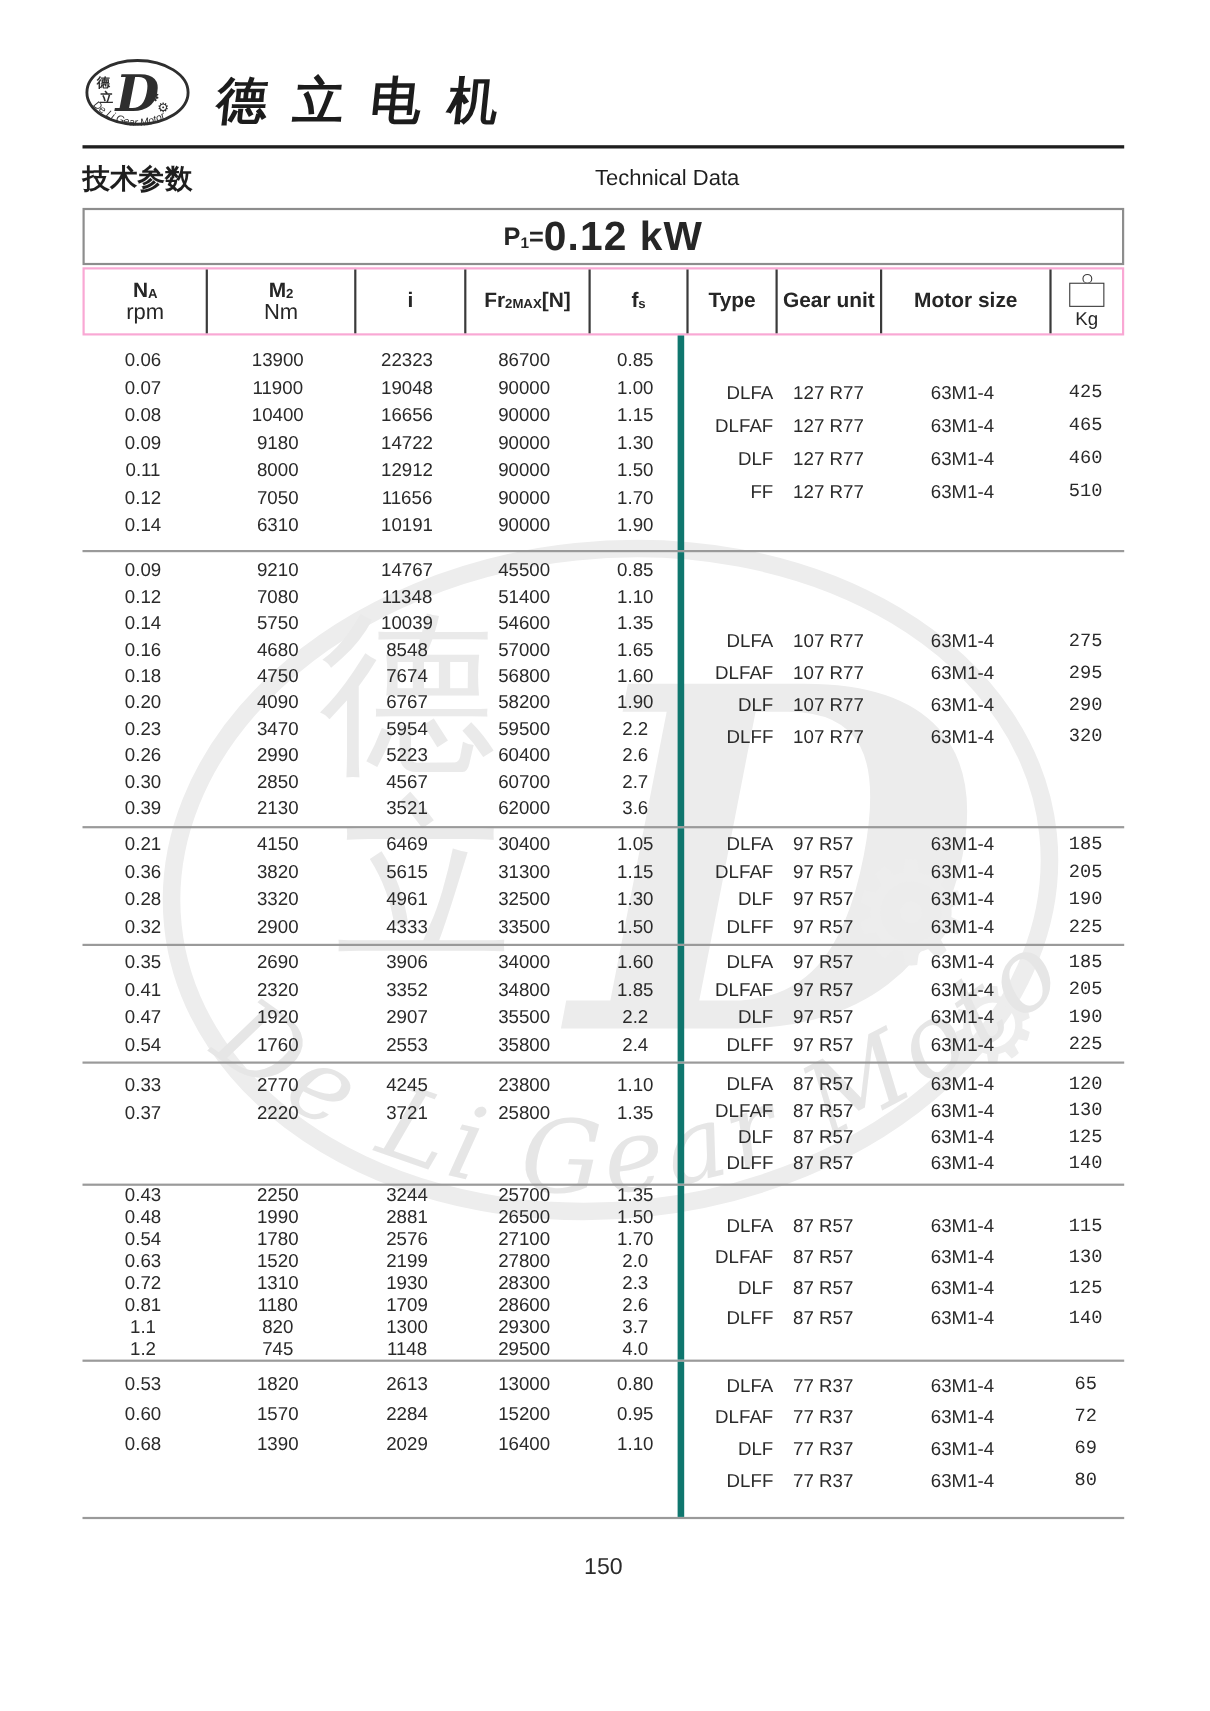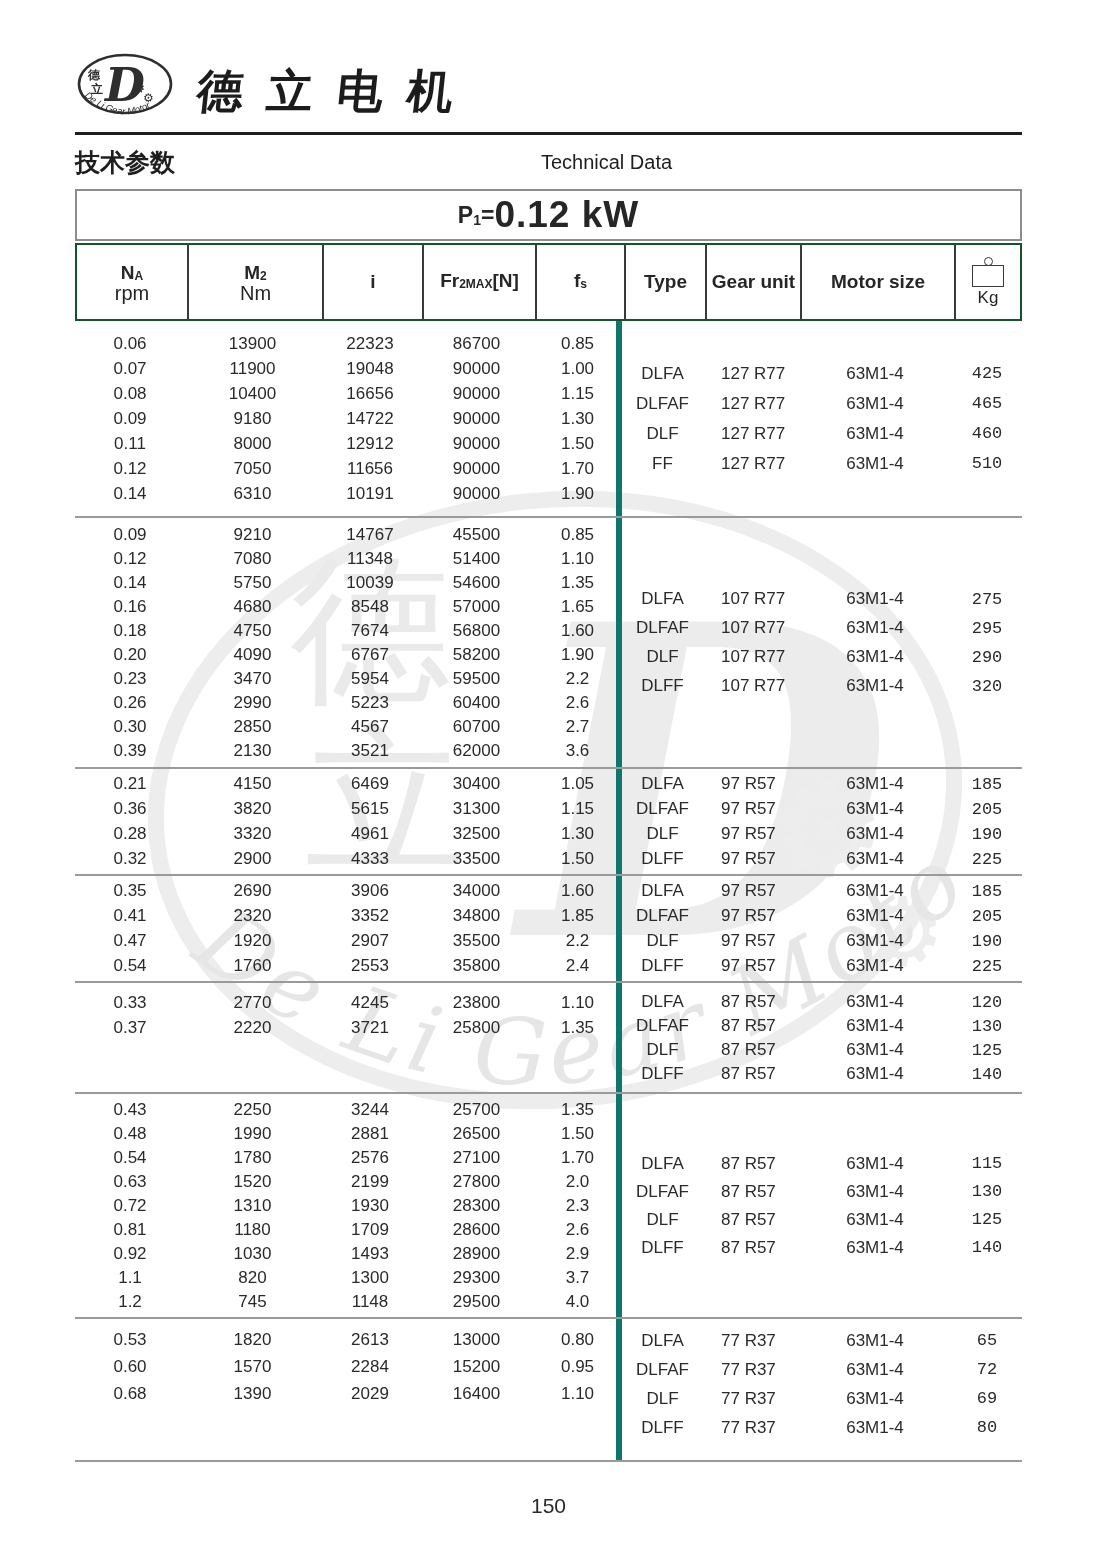--- a/index.html
+++ b/index.html
@@ -21,21 +21,21 @@
   .title-en{font-size:20px;font-weight:normal;color:#1e1e1e;margin-left:16px;}
 
   
   .power-box{margin-top:9px;height:52px;border:2px solid #8d8d8d;box-sizing:border-box;
              display:flex;align-items:center;justify-content:center;}
   .p-prefix,.p-eq{font-size:23px;font-weight:bold;}
   .p-sub{font-size:14px;font-weight:bold;position:relative;top:5px;}
   .p-value{font-size:37px;font-weight:bold;letter-spacing:1px;}
 
   
-  .thead{margin-top:2px;height:78px;border:2px solid #14532d;box-sizing:border-box;display:flex;}
+  .thead{margin-top:2px;height:62px;border:2px solid #f9a8d4;box-sizing:border-box;display:flex;}
   .hcell{box-sizing:border-box;border-left:2px solid #3a3a3a;display:flex;flex-direction:column;
          align-items:center;justify-content:center;}
   .hcell:first-child{border-left:none;}
   .hcell:nth-child(1){width:110px}.hcell:nth-child(2){width:135px}.hcell:nth-child(3){width:100px}
   .hcell:nth-child(4){width:113px}.hcell:nth-child(5){width:89px}.hcell:nth-child(6){width:81px}
   .hcell:nth-child(7){width:95px}.hcell:nth-child(8){width:154px}.hcell:nth-child(9){flex:1;}
   .h-main{font-size:19px;font-weight:bold;line-height:20px;}
   .h-sub{font-size:12px;font-weight:bold;position:relative;top:1px;}
   .h-unit{font-size:20px;font-weight:normal;line-height:17px;}
   .kg-icon{display:flex;flex-direction:column;align-items:center;margin-bottom:1px;}
@@ -45,26 +45,26 @@
 
   
   .section{display:flex;box-sizing:border-box;border-bottom:2px solid #9a9a9a;}
   .sec-left{width:547px;box-sizing:border-box;border-right:6px solid #0f766e;
             display:flex;flex-direction:column;justify-content:center;}
   .sec-right{width:400px;display:flex;flex-direction:column;justify-content:center;}
   .lrow{display:grid;grid-template-columns:110px 135px 100px 113px 89px;align-items:center;}
   .rrow{display:grid;grid-template-columns:81px 95px 154px 70px;align-items:center;}
   .dc{font-size:17px;color:#2a2a2a;white-space:nowrap;}
   .lc0,.lc1,.lc2,.lc3,.lc4{text-align:center;}
-  .rc0{text-align:center;}
+  .rc0{text-align:right;}
   .rc1{text-align:left;padding-left:18px;}
   .rc2{text-align:center;}
   .rc3{text-align:center;font-family:Liberation Mono, monospace;}
   .sec1{height:197px}.sec2{height:251px}.sec3{height:107px}.sec4{height:107px}
-  .sec5{height:111px}.sec6{height:225px}.sec7{height:143px}
+  .sec5{height:111px}.sec6{height:160px}.sec7{height:143px}
   .lrow{height:25px}.sec2 .lrow,.sec6 .lrow{height:24px}.sec7 .lrow{height:27px}
   .rrow{height:30px}.sec2 .rrow{height:29px}.sec3 .rrow,.sec4 .rrow{height:25px}
   .sec5 .rrow{height:24px}.sec6 .rrow{height:28px}.sec7 .rrow{height:29px}
   .sec5 .sec-left,.sec5 .sec-right,.sec7 .sec-left,.sec7 .sec-right{justify-content:flex-start;padding-top:7px;}
 
   .footer{margin-top:32px;width:947px;text-align:center;}
   .page-num{font-size:21px;color:#2a2a2a;}
 </style>
 </head>
 <body>
@@ -533,27 +533,20 @@
               <div class="dc lc4">2.3</div>
             </div>
             <div class="lrow">
               <div class="dc lc0">0.81</div>
               <div class="dc lc1">1180</div>
               <div class="dc lc2">1709</div>
               <div class="dc lc3">28600</div>
               <div class="dc lc4">2.6</div>
             </div>
             <div class="lrow">
-              <div class="dc lc0">0.92</div>
-              <div class="dc lc1">1030</div>
-              <div class="dc lc2">1493</div>
-              <div class="dc lc3">28900</div>
-              <div class="dc lc4">2.9</div>
-            </div>
-            <div class="lrow">
               <div class="dc lc0">1.1</div>
               <div class="dc lc1">820</div>
               <div class="dc lc2">1300</div>
               <div class="dc lc3">29300</div>
               <div class="dc lc4">3.7</div>
             </div>
             <div class="lrow">
               <div class="dc lc0">1.2</div>
               <div class="dc lc1">745</div>
               <div class="dc lc2">1148</div>

